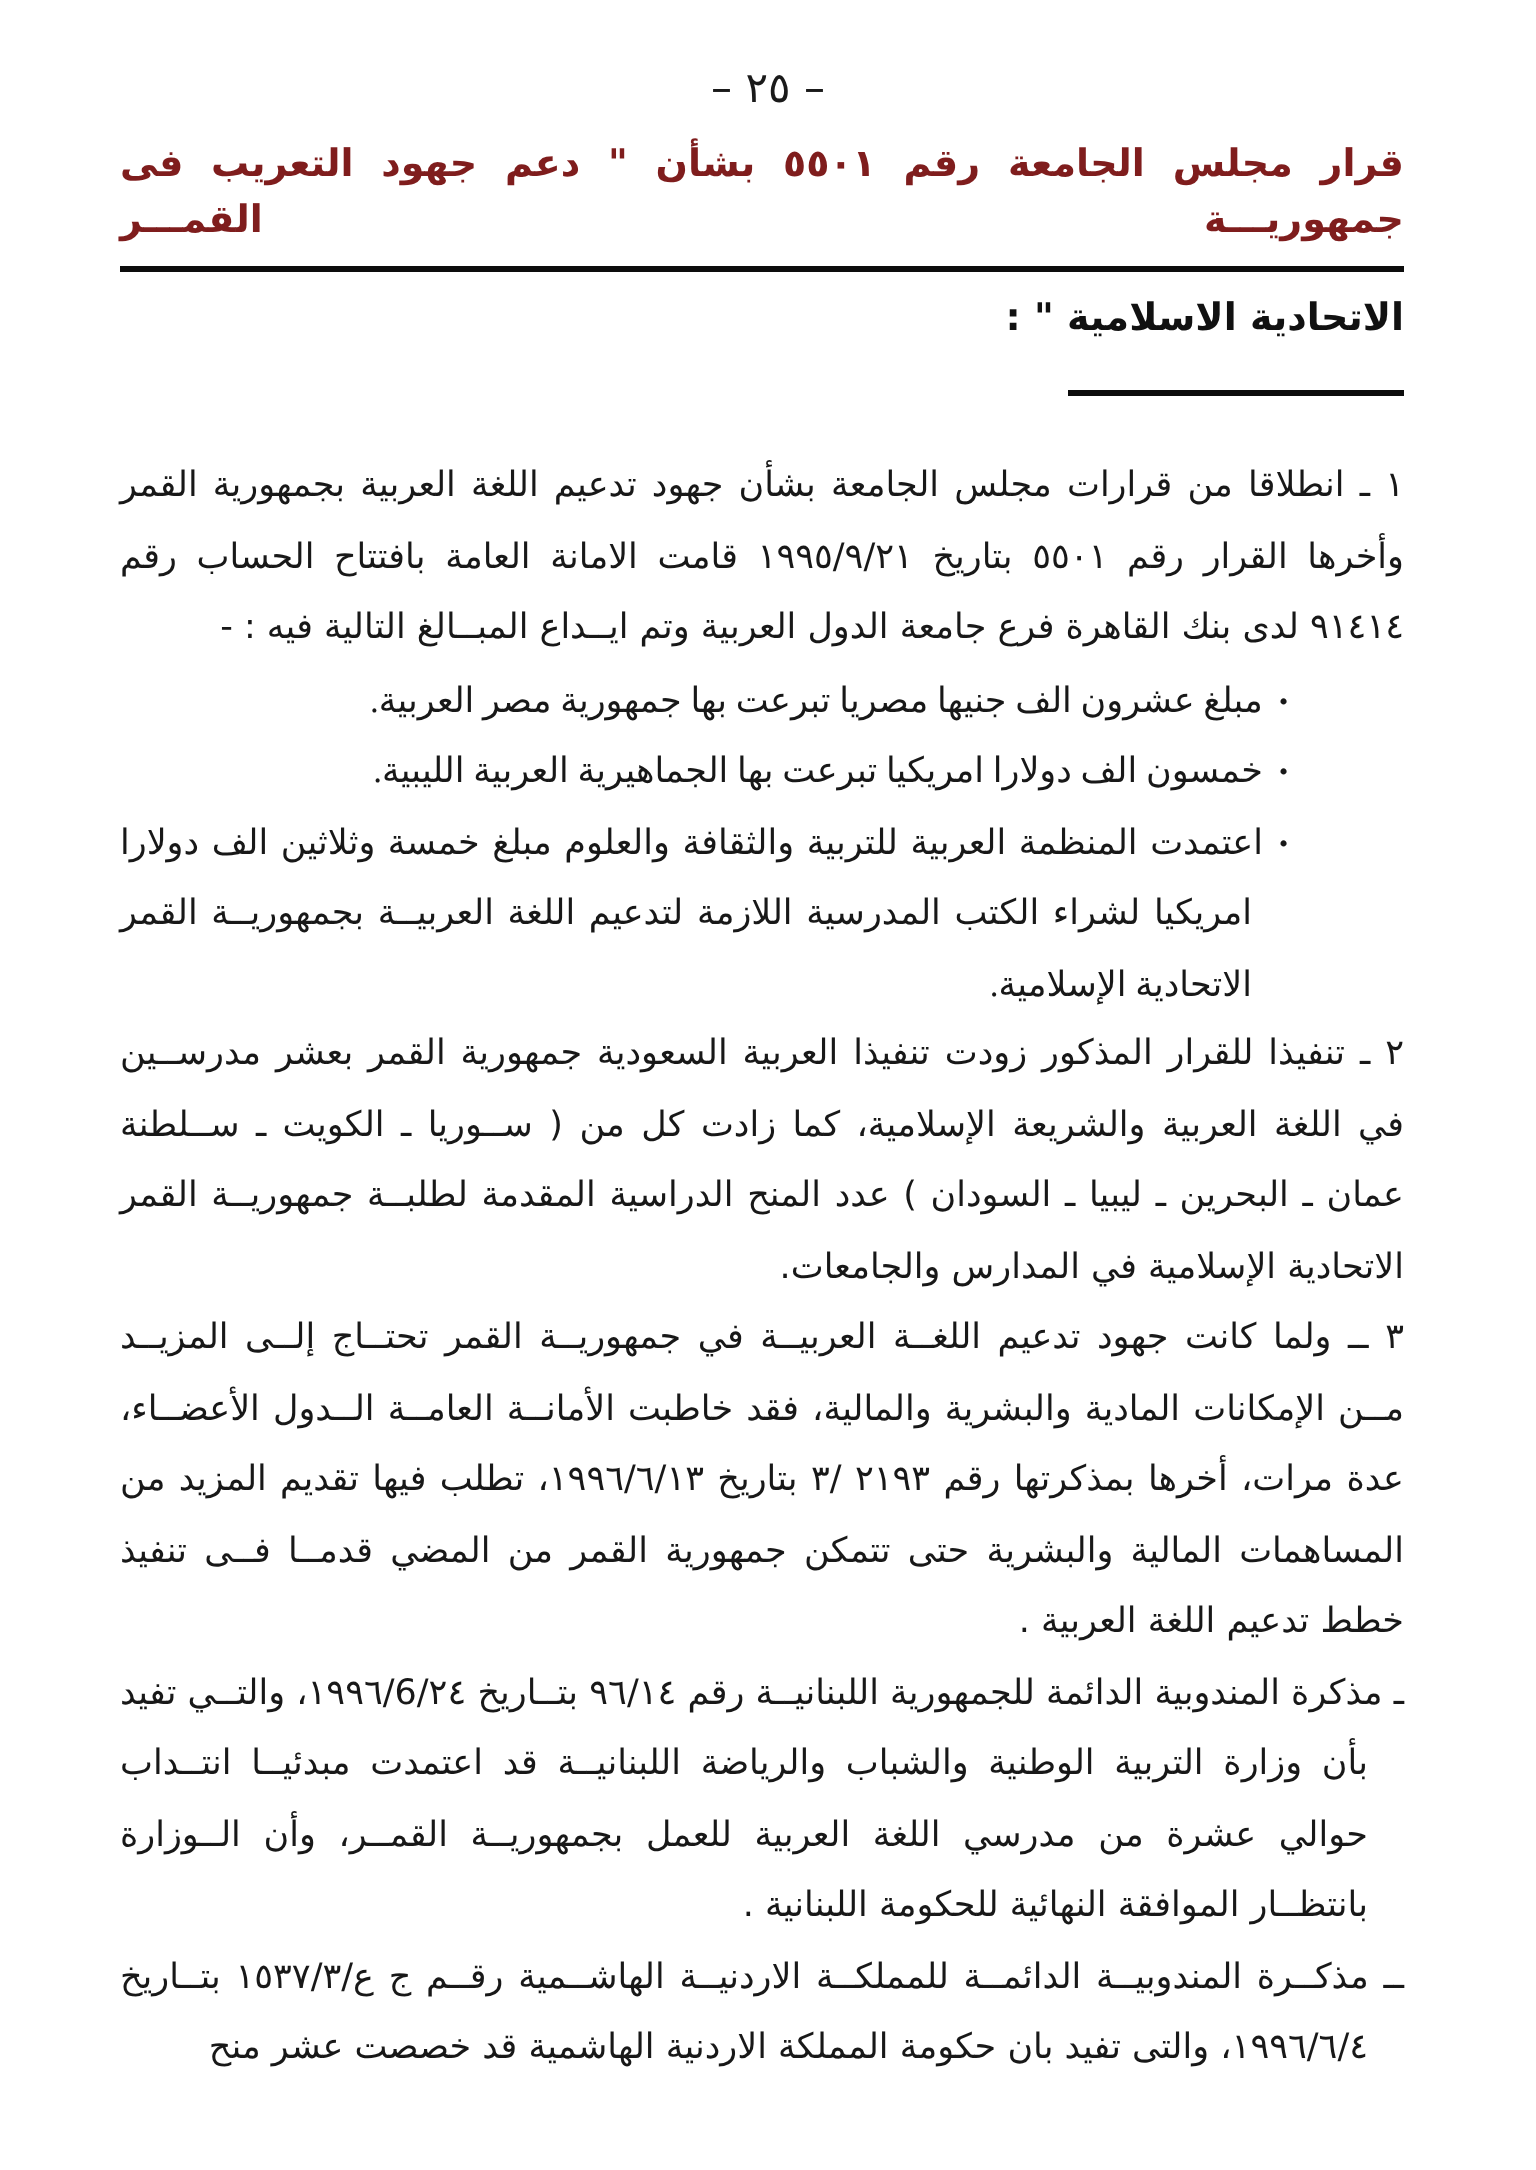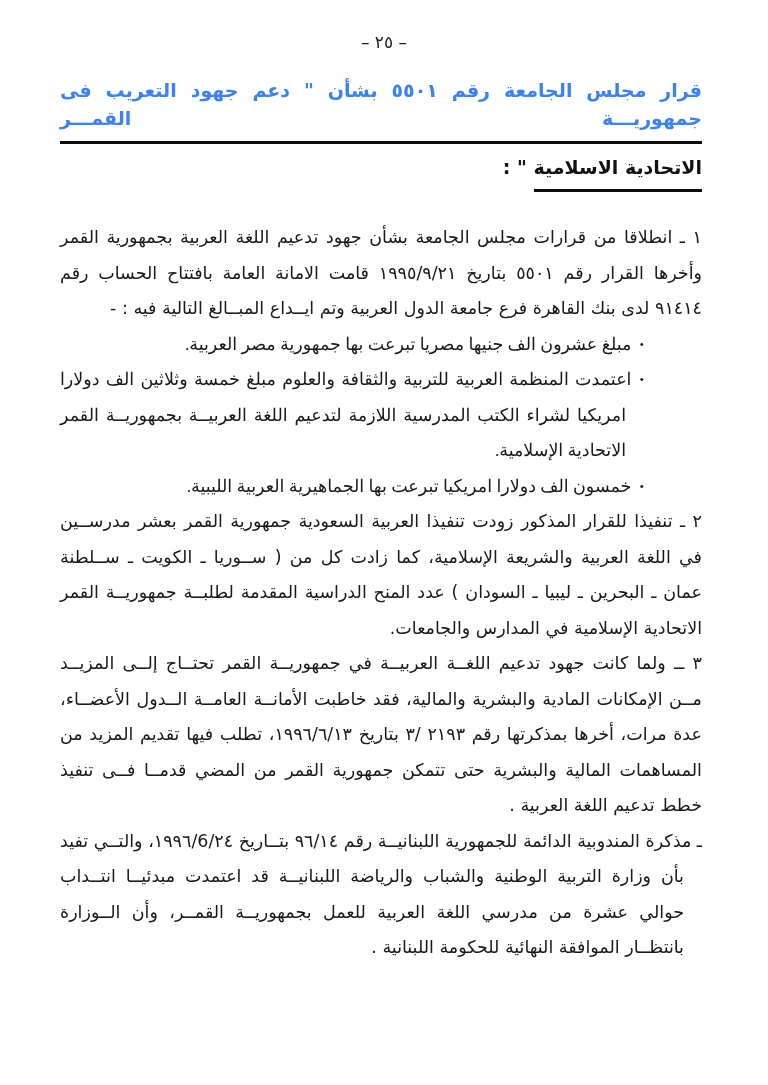--- a/index.html
+++ b/index.html
@@ -13,49 +13,49 @@
   .page {
     position:relative;
     width:768px; height:1085px;
     background:#ffffff;
     direction:rtl;
     overflow:hidden;
   }
   .page-number {
     margin-top:32px;
     text-align:center;
-    font-size:17px;
+    font-size:21px;
     letter-spacing:2px;
     color:#1a1a1a;
   }
   .content {
     margin:0 66px 0 60px; 
   }
   .t1 {
-    margin-top:24px;
+    margin-top:12px;
     font-weight:bold;
     font-size:19px;
     line-height:28px;
     padding-bottom:9px;
     border-bottom:3px solid #0d0d0d;
     text-align:justify;
     text-align-last:justify;
-    color:#3b82f6;
+    color:#7f1d1d;
   }
   .t2 {
     font-weight:bold;
     font-size:19px;
     margin-top:8px;
     line-height:30px;
     color:#111;
   }
   .t2 .ul {
     display:inline-block;
     border-bottom:3px solid #0d0d0d;
-    padding-bottom:7px;
+    padding-bottom:21px;
   }
   .body-text {
     margin-top:28px;
     font-size:17.5px;
     line-height:35.5px;
     text-align:justify;
     color:#181818;
   }
   .para { text-align:justify; }
   .para .marker { white-space:nowrap; }
@@ -89,27 +89,28 @@
     <div class="t1">قرار مجلس الجامعة رقم ٥٥٠١ بشأن " دعم جهود التعريب فى جمهوريـــة القمـــر</div>
 
     <div class="t2"><span class="ul">الاتحادية الاسلامية</span><span> " :</span></div>
 
     <div class="body-text">
 
       <div class="para"><span class="marker">١ ـ</span> <span>انطلاقا من قرارات مجلس الجامعة بشأن جهود تدعيم اللغة العربية بجمهورية القمر وأخرها القرار رقم ٥٥٠١ بتاريخ ١٩٩٥/٩/٢١ قامت الامانة العامة بافتتاح الحساب رقم ٩١٤١٤ لدى بنك القاهرة فرع جامعة الدول العربية وتم ايــداع المبــالغ التالية فيه : -</span></div>
 
       <div class="bullets">
         <div class="bullet-item"><span class="dot">•</span><span>مبلغ عشرون الف جنيها مصريا تبرعت بها جمهورية مصر العربية.</span></div>
+        <div class="bullet-item"><span class="dot">•</span><span>خمسون الف دولارا امريكيا تبرعت بها الجماهيرية العربية الليبية.</span></div>
         <div class="bullet-item"><span class="dot">•</span><span>اعتمدت المنظمة العربية للتربية والثقافة والعلوم مبلغ خمسة وثلاثين الف دولارا امريكيا لشراء الكتب المدرسية اللازمة لتدعيم اللغة العربيــة بجمهوريــة القمر الاتحادية الإسلامية.</span></div>
-        <div class="bullet-item"><span class="dot">•</span><span>خمسون الف دولارا امريكيا تبرعت بها الجماهيرية العربية الليبية.</span></div>
       </div>
 
       <div class="para"><span class="marker">٢ ـ</span> <span>تنفيذا للقرار المذكور زودت تنفيذا العربية السعودية جمهورية القمر بعشر مدرســين في اللغة العربية والشريعة الإسلامية، كما زادت كل من ( ســوريا ـ الكويت ـ ســلطنة عمان ـ البحرين ـ ليبيا ـ السودان ) عدد المنح الدراسية المقدمة لطلبــة جمهوريــة القمر الاتحادية الإسلامية في المدارس والجامعات.</span></div>
 
       <div class="para"><span class="marker">٣ ــ</span> <span>ولما كانت جهود تدعيم اللغــة العربيــة في جمهوريــة القمر تحتــاج إلــى المزيــد مــن الإمكانات المادية والبشرية والمالية، فقد خاطبت الأمانــة العامــة الــدول الأعضــاء، عدة مرات، أخرها بمذكرتها رقم ٢١٩٣ /٣ بتاريخ ١٩٩٦/٦/١٣، تطلب فيها تقديم المزيد من المساهمات المالية والبشرية حتى تتمكن جمهورية القمر من المضي قدمــا فــى تنفيذ خطط تدعيم اللغة العربية .</span></div>
 
 
       <div class="memo"><span class="marker">ـ</span> <span>مذكرة المندوبية الدائمة للجمهورية اللبنانيــة رقم ٩٦/١٤ بتــاريخ ١٩٩٦/6/٢٤، والتــي تفيد بأن وزارة التربية الوطنية والشباب والرياضة اللبنانيــة قد اعتمدت مبدئيــا انتــداب حوالي عشرة من مدرسي اللغة العربية للعمل بجمهوريــة القمــر، وأن الــوزارة بانتظــار الموافقة النهائية للحكومة اللبنانية .</span></div>
 
+      <div class="memo"><span class="marker">ــ</span> <span>مذكــرة المندوبيــة الدائمــة للمملكــة الاردنيــة الهاشــمية رقــم ج ع/١٥٣٧/٣ بتــاريخ ١٩٩٦/٦/٤، والتى تفيد بان حكومة المملكة الاردنية الهاشمية قد خصصت عشر منح</span></div>
 
     </div>
   </div>
 </div>
 
 </body></html>

